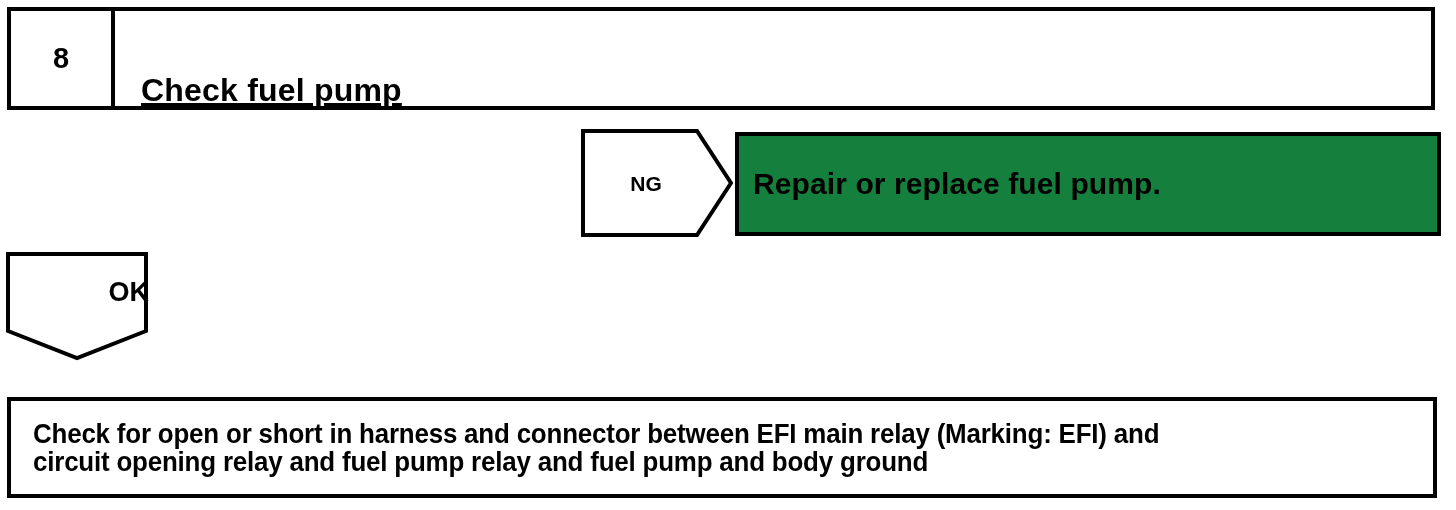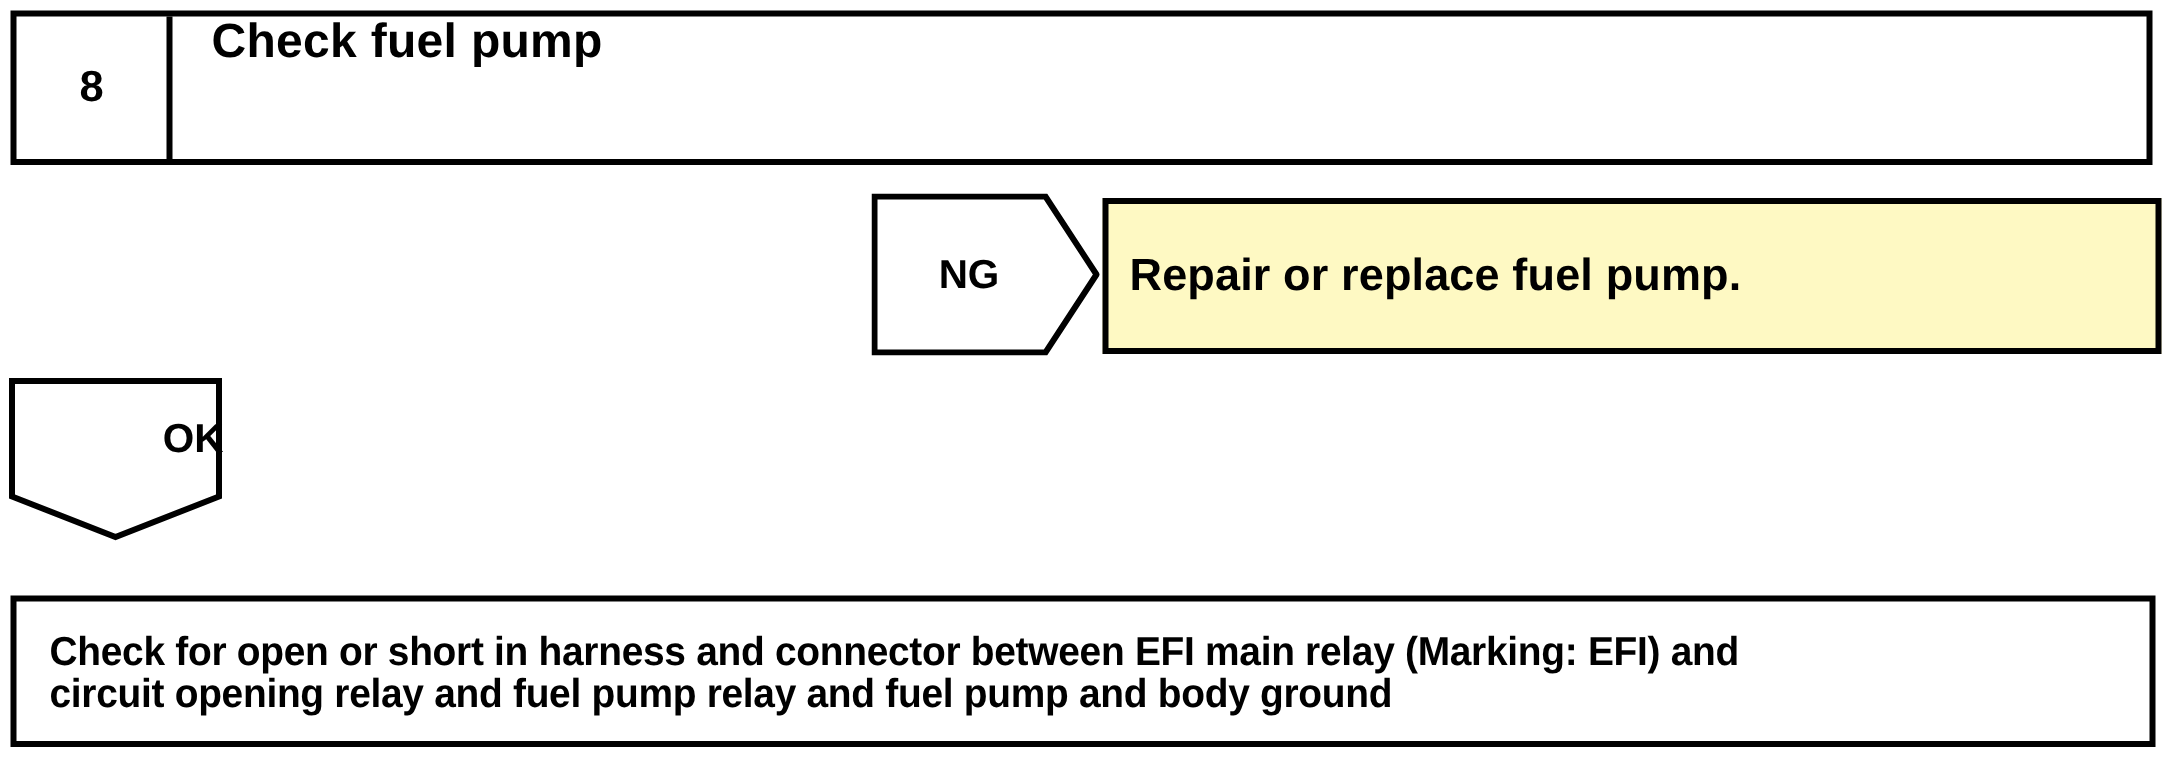--- a/index.html
+++ b/index.html
@@ -47,22 +47,23 @@
   .step-num {
     font-size: 29px;
     font-weight: bold;
     color: #000000;
     letter-spacing: 0px;
     line-height: 1;
   }
   .step-title-cell {
     flex: 1;
     display: flex;
-    align-items: flex-start;
+    align-items: flex-end;
     padding-left: 26px;
+    text-decoration: underline;
   }
   .step-title {
     font-size: 32px;
     font-weight: bold;
     color: #000000;
     line-height: 1;
     letter-spacing: 0.2px;
   }
 
   
@@ -78,37 +79,37 @@
   }
   .ng-label {
     position: absolute;
     left: 581px;
     top: 129px;
     width: 130px;
     height: 108px;
     display: flex;
     align-items: center;
     justify-content: center;
-    font-size: 27px;
+    font-size: 21px;
     font-weight: bold;
     color: #000000;
     line-height: 1;
     pointer-events: none;
   }
 
   
   .result-box {
     position: absolute;
     left: 735px;
     top: 132px;
     width: 706px;
     height: 104px;
     box-sizing: border-box;
     border: 4px solid #000000;
-    background: #fef9c3;
+    background: #15803d;
     display: flex;
     align-items: center;
     padding-left: 14px;
   }
   .result-text {
     font-size: 30px;
     font-weight: bold;
     color: #000000;
     line-height: 1;
     letter-spacing: 0.1px;

